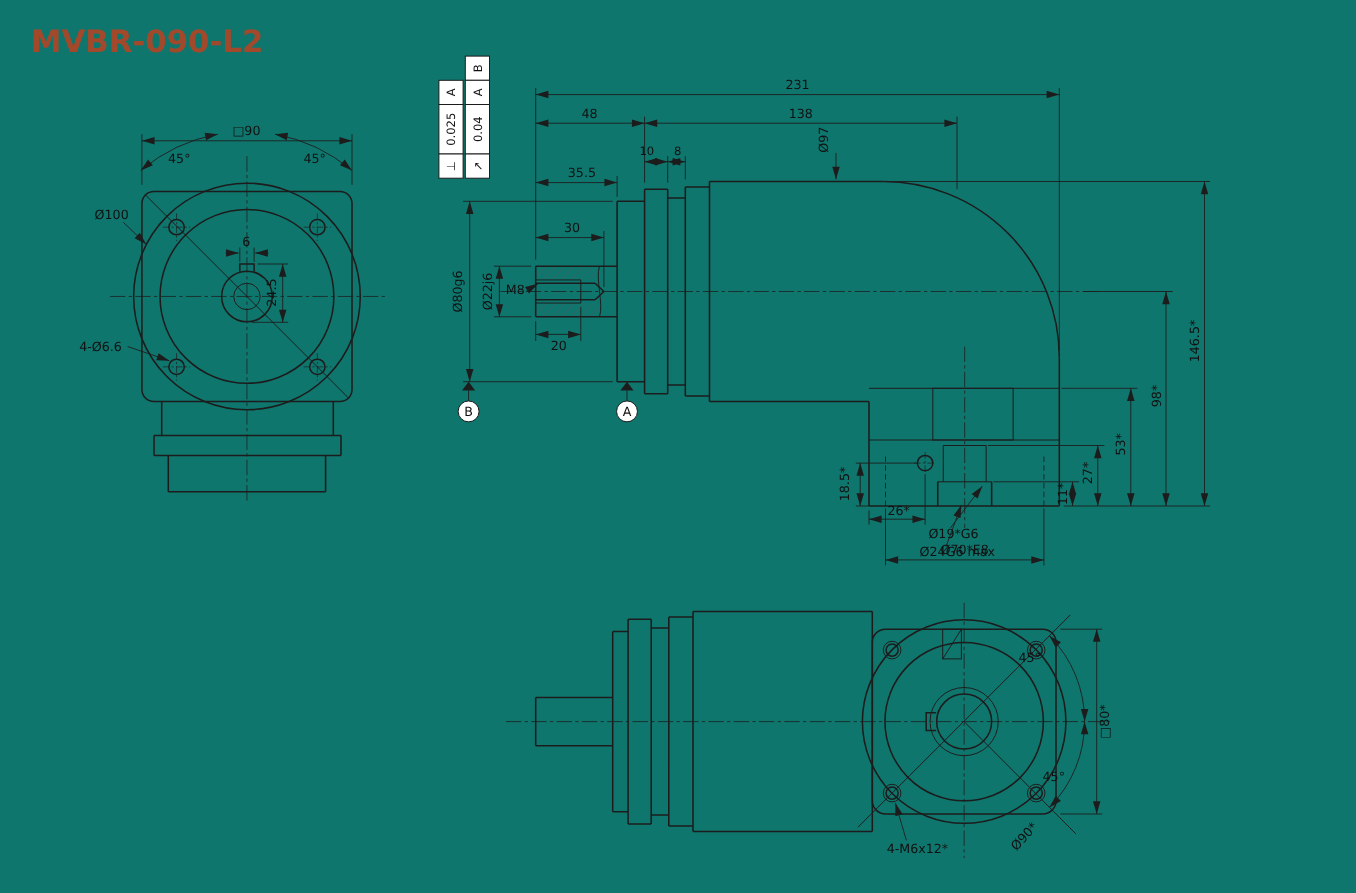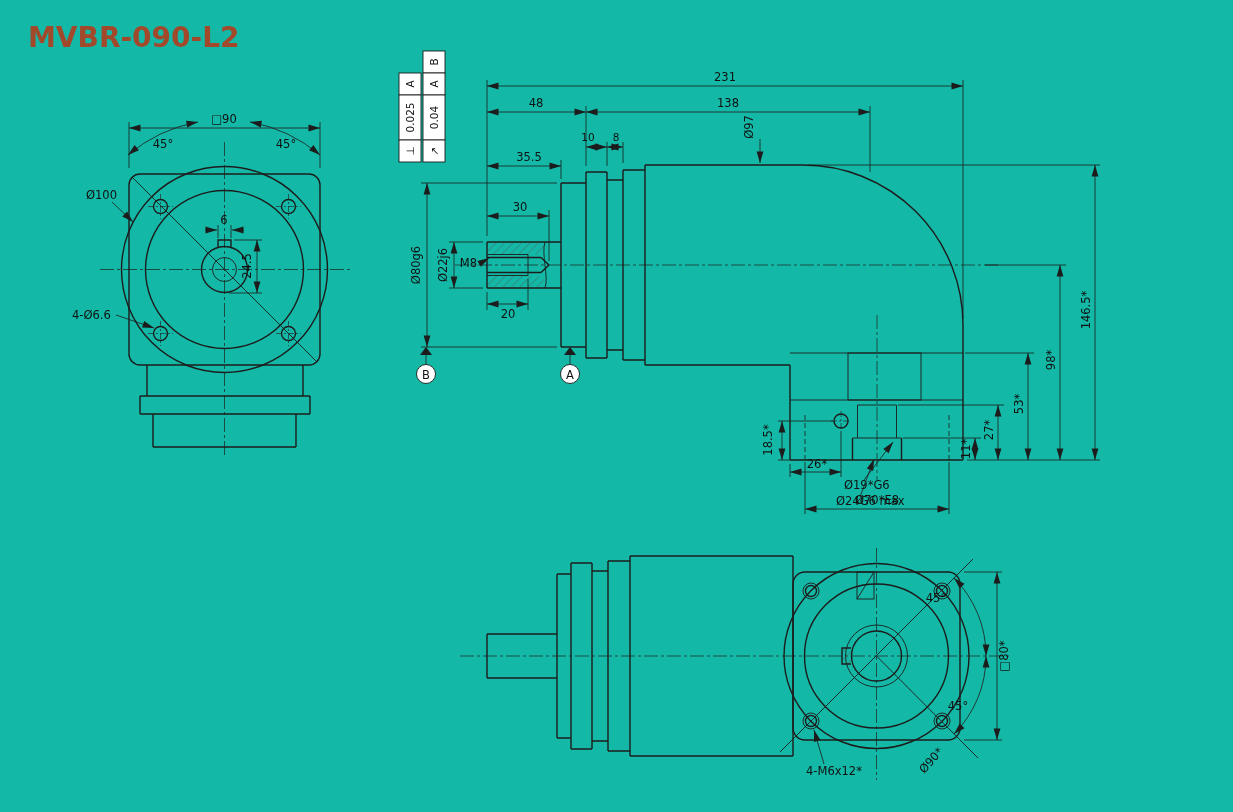--- a/index.html
+++ b/index.html
@@ -1,16 +1,16 @@
 <!DOCTYPE html>
 <html><head>
 <meta charset="utf-8">
 <style>
   html,body{margin:0;padding:0;background:#ffffff;}
-  .sheet{position:relative;width:1233px;height:812px;background:#14b8a6;overflow:hidden;}
+  .sheet{position:relative;width:1233px;height:812px;background:#0f766e;overflow:hidden;}
   svg{position:absolute;left:0;top:0;font-family:"DejaVu Sans",sans-serif;}
   .ol{fill:none;stroke:#1c1c1c;stroke-width:1.4;}
   .tl{fill:none;stroke:#1c1c1c;stroke-width:0.9;}
   .dim{fill:none;stroke:#1c1c1c;stroke-width:0.8;}
   .cl{fill:none;stroke:#1c1c1c;stroke-width:0.7;stroke-dasharray:14 3 3 3;}
   .clh{fill:none;stroke:#1c1c1c;stroke-width:0.6;stroke-dasharray:6 2 2 2;}
   .hid{fill:none;stroke:#1c1c1c;stroke-width:0.8;stroke-dasharray:5 3;}
   .box{fill:#ffffff;stroke:#1c1c1c;stroke-width:0.9;}
   .dat{fill:#ffffff;stroke:#1c1c1c;stroke-width:0.9;}
   .tri{fill:#1c1c1c;stroke:none;}

